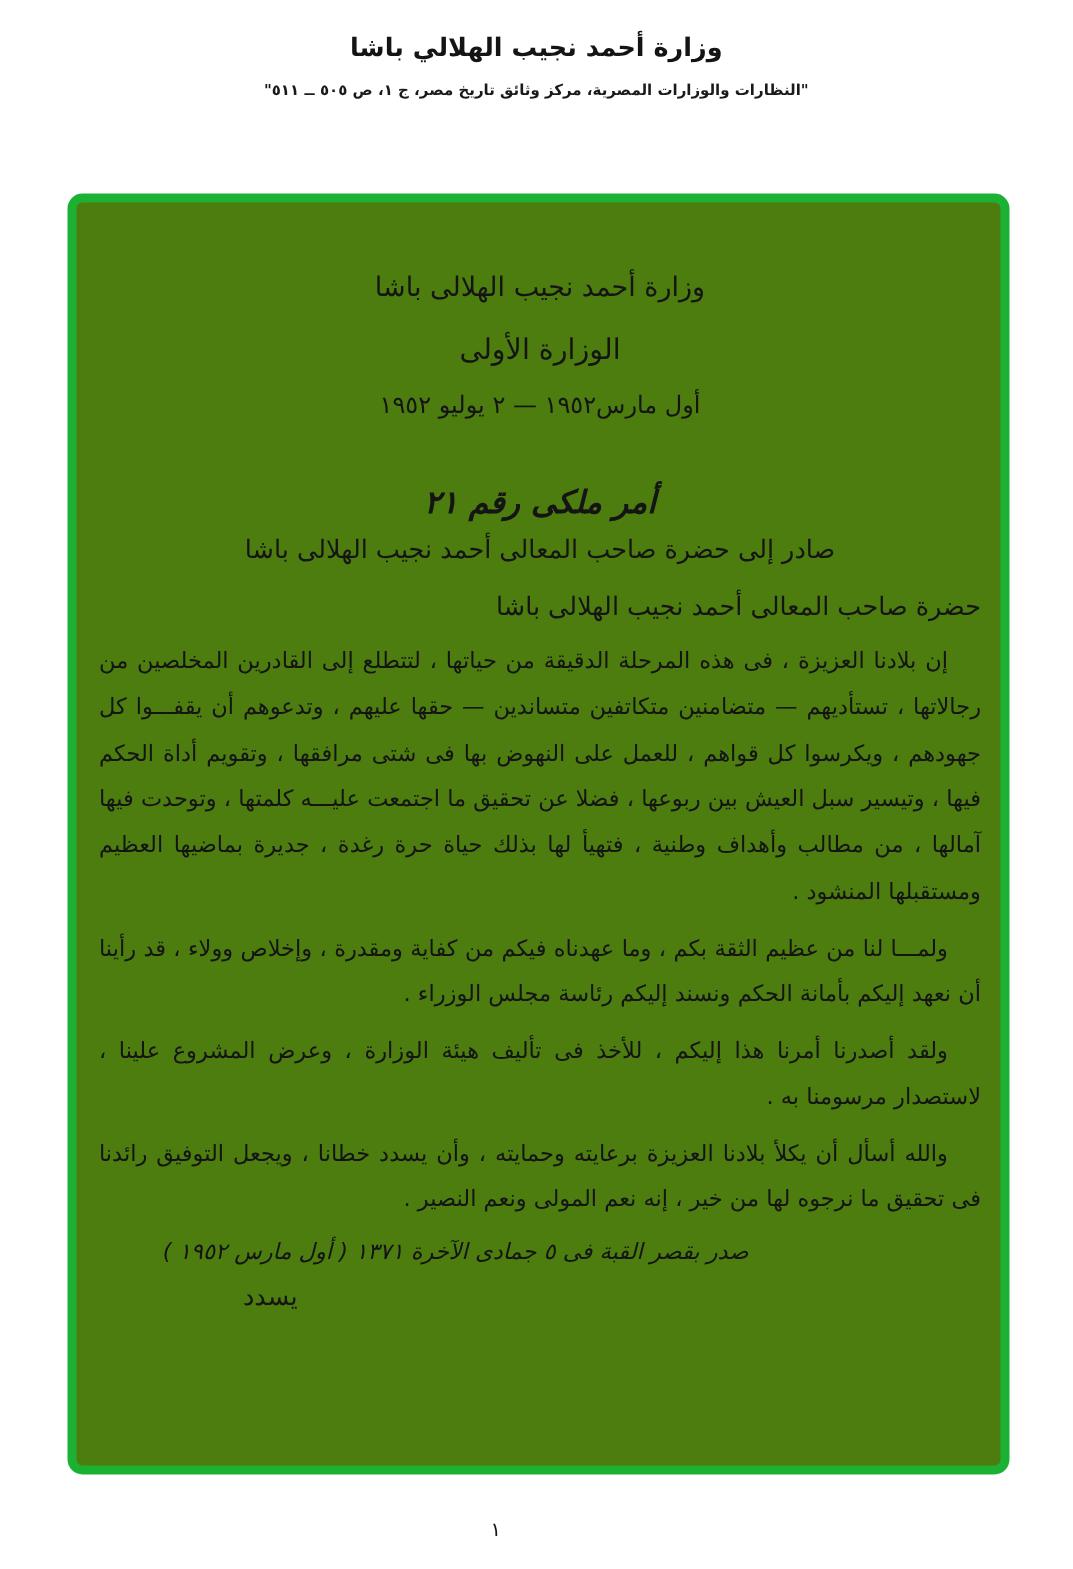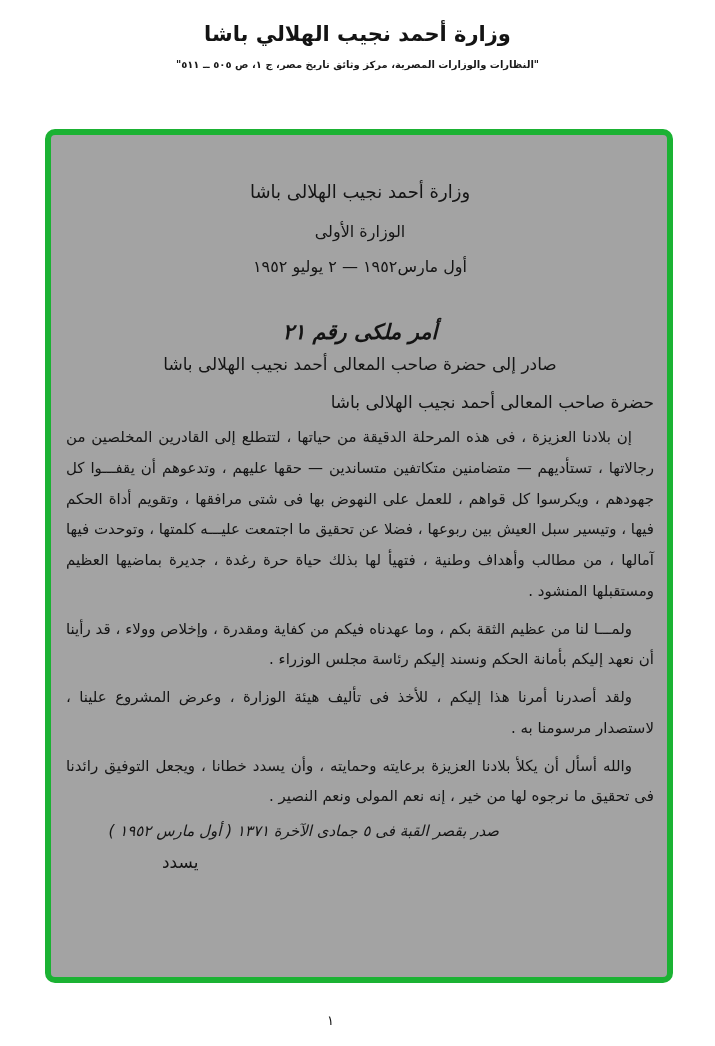--- a/index.html
+++ b/index.html
@@ -21,21 +21,21 @@
     height: 1046px;
     direction: rtl;
   }
 
   
   .page-header {
     text-align: center;
     padding-top: 22px;
   }
   .page-header .hdr-title {
-    font-size: 21px;
+    font-size: 17px;
     font-weight: bold;
     letter-spacing: 0.2px;
   }
   .page-header .hdr-source {
     margin-top: 13px;
     font-size: 10px;
     font-weight: bold;
     color: #1a1a1a;
   }
 
@@ -43,27 +43,27 @@
   .decree-box {
     position: absolute;
     left: 45px;
     top: 129px;
     width: 628px;
     height: 854px;
     box-sizing: border-box;
     border: 6px solid #1bb233;
     border-radius: 10px;
     padding: 46px 13px 0 15px;
-    background: #a3a3a3;
+    background: #4d7c0f;
   }
 
   .c { text-align: center; }
 
   .h-ministry   { font-size: 18px; margin: 0 0 20px; }
-  .h-order      { font-size: 16px; margin: 0 0 16px; }
+  .h-order      { font-size: 19px; margin: 0 0 16px; }
   .h-dates      { font-size: 16px; margin: 0 0 44px; text-align: center; }
   .h-decree     { font-size: 21px; font-weight: bold; margin: 0 0 10px; font-style: italic; }
   .h-decree-sub { font-size: 17px; margin: 0 0 18px; }
 
   .salutation {
     font-size: 17px;
     text-align: right;
     margin: 0 0 10px;
   }
 

